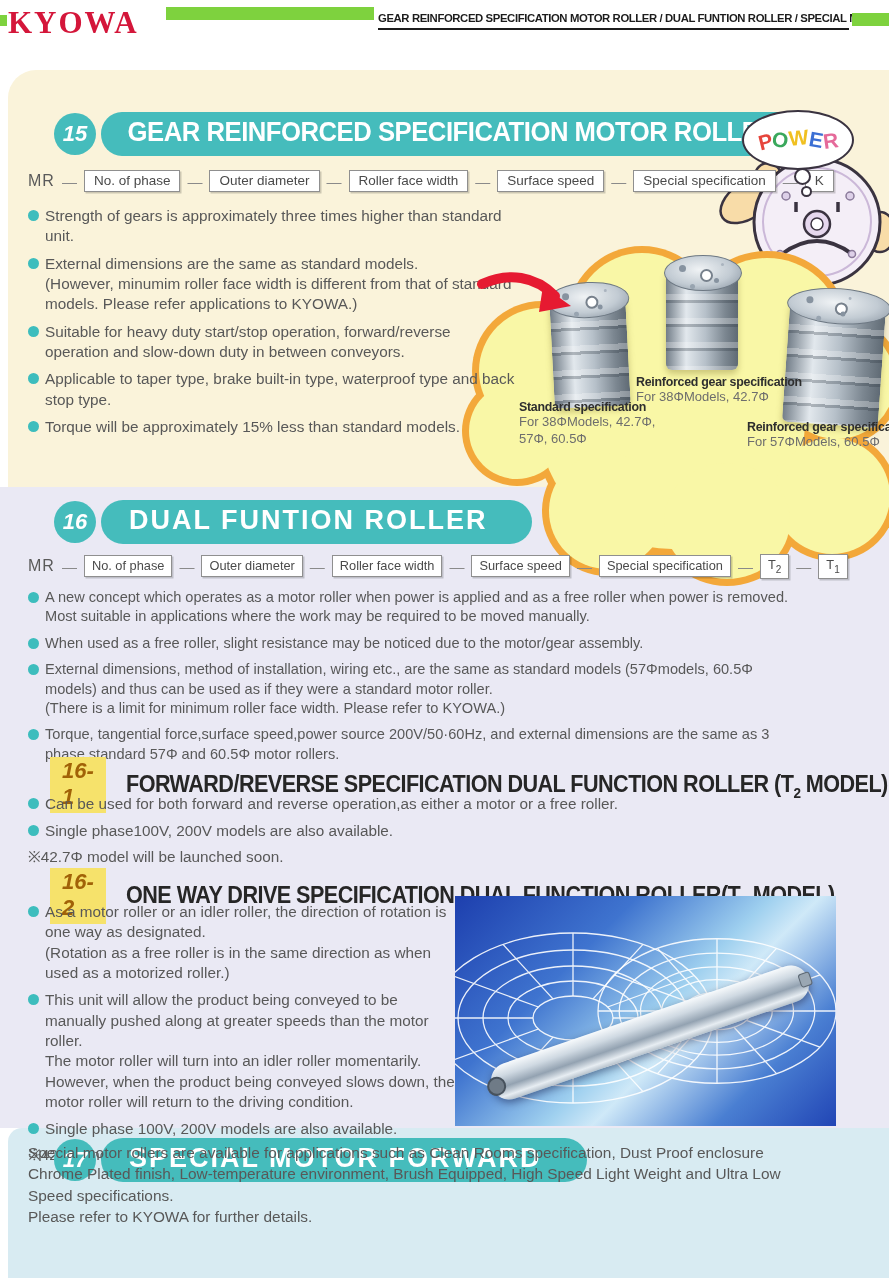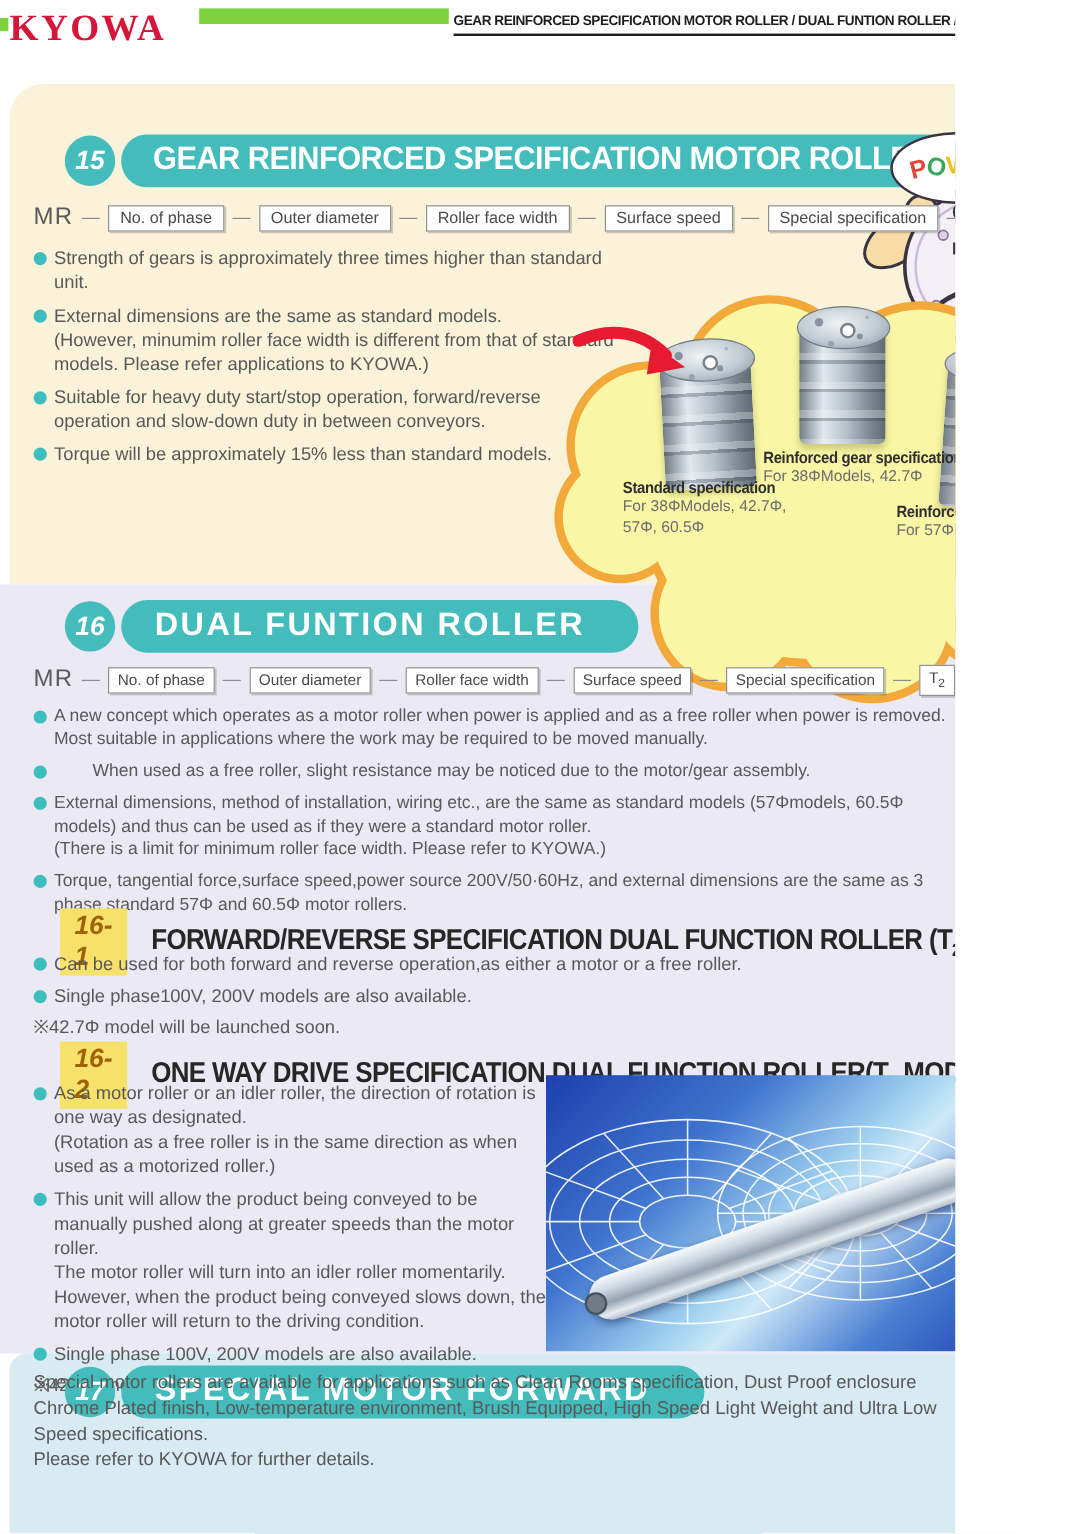--- a/index.html
+++ b/index.html
@@ -1,16 +1,16 @@
 <!DOCTYPE html>
 <html><head>
 <meta charset="utf-8">
 <style>
   html,body{margin:0;padding:0;background:#ffffff;}
-  .page{position:relative;width:796px;height:1278px;background:#ffffff;overflow:hidden;
+  .page{position:relative;width:889px;height:1278px;background:#ffffff;overflow:hidden;
         font-family:"Liberation Sans", sans-serif;color:#585858;}
 
   
   .logo{position:absolute;left:8px;top:5px;font-family:"Liberation Serif", serif;
         font-weight:bold;font-size:31px;color:#d4163a;letter-spacing:2px;}
   .green-sliver{position:absolute;left:0;top:15px;width:7px;height:11px;background:#7ed23e;}
   .green-bar{position:absolute;left:166px;top:7px;width:208px;height:13px;background:#7ed23e;}
   .green-end{position:absolute;left:852px;top:13px;width:37px;height:13px;background:#7ed23e;}
   .hdr-title{position:absolute;left:378px;top:12px;width:472px;font-size:11.5px;font-weight:bold;
              color:#1c1c1c;white-space:nowrap;letter-spacing:-0.4px;transform:scaleX(.985);transform-origin:left;}
@@ -30,21 +30,21 @@
   .badge{width:42px;height:42px;border-radius:50%;background:#45bcbc;color:#fff;
          font-weight:bold;font-style:italic;font-size:22px;display:flex;align-items:center;
          justify-content:center;flex:none;}
   .banner{margin-left:5px;background:#45bcbc;color:#fff;font-weight:bold;font-size:27px;
           padding:5px 28px 8px 28px;border-radius:26px;white-space:nowrap;letter-spacing:-0.5px;
           transform:scaleX(.95);transform-origin:left;}
   .banner.wide{letter-spacing:2px;padding:5px 45px 8px 28px;transform:none;}
 
   
   .formula{display:flex;align-items:center;gap:7px;}
-  .mr{font-size:20px;color:#5a5a5a;letter-spacing:1px;}
+  .mr{font-size:16px;color:#5a5a5a;letter-spacing:1px;}
   .dash{color:#8a8a8a;font-size:15px;}
   .fbox{border:1px solid #8f8f8f;background:#fff;padding:2px 9px 3px 9px;font-size:13.5px;
         color:#4a4a4a;box-shadow:1.5px 1.5px 0 rgba(0,0,0,.18);white-space:nowrap;}
   .fbox sub{font-size:10px;}
   .s16f .fbox{font-size:12.8px;padding:2px 7px 3px 7px;}
 
   
   .b-row{display:flex;gap:6px;margin-top:7px;}
   .b-row:first-child{margin-top:0;}
   .b-dot{width:11px;height:11px;border-radius:50%;background:#3dbdbd;flex:none;margin-top:4px;}
@@ -163,20 +163,24 @@
       <span class="b-text">Strength of gears is approximately three times higher than standard unit.</span>
     </div>
     <div class="b-row">
       <span class="b-dot"></span>
       <span class="b-text">External dimensions are the same as standard models.
 (However, minumim roller face width is different from that of standard models. Please refer applications to KYOWA.)</span>
     </div>
     <div class="b-row">
       <span class="b-dot"></span>
       <span class="b-text">Suitable for heavy duty start/stop operation, forward/reverse operation and slow-down duty in between conveyors.</span>
+    </div>
+    <div class="b-row">
+      <span class="b-dot"></span>
+      <span class="b-text">Applicable to taper type, brake built-in type, waterproof type and back stop type.</span>
     </div>
     <div class="b-row">
       <span class="b-dot"></span>
       <span class="b-text">Torque will be approximately 15% less than standard models.</span>
     </div>
   </div>
 
   <svg class="mascot" width="179" height="198" viewBox="0 0 179 198">
     <ellipse cx="38" cy="96" rx="31" ry="18" transform="rotate(-35 38 96)" fill="#f8dca8" stroke="#3a3340" stroke-width="2.5"></ellipse>
     <circle cx="58" cy="72" r="13" fill="#f8dca8" stroke="#3a3340" stroke-width="2.5"></circle>
@@ -278,21 +282,21 @@
   </div>
 
   <div class="layer" style="left:28px;top:588px;width:848px;">
     <div class="b-row">
       <span class="b-dot"></span>
       <span class="b-text" style="font-size:14.6px;">A new concept which operates as a motor roller when power is applied and as a free roller when power is removed.
 Most suitable in applications where the work may be required to be moved manually.</span>
     </div>
     <div class="b-row">
       <span class="b-dot"></span>
-      <span class="b-text" style="font-size:14.6px;margin-left:32px;">When used as a free roller, slight resistance may be noticed due to the motor/gear assembly.</span>
+      <span class="b-text" style="font-size:14.6px;">When used as a free roller, slight resistance may be noticed due to the motor/gear assembly.</span>
     </div>
     <div class="b-row">
       <span class="b-dot"></span>
       <span class="b-text" style="font-size:14.6px;">External dimensions, method of installation, wiring etc., are the same as standard models (57Φmodels, 60.5Φ
 models) and thus can be used as if they were a standard motor roller.
 (There is a limit for minimum roller face width. Please refer to KYOWA.)</span>
     </div>
     <div class="b-row">
       <span class="b-dot"></span>
       <span class="b-text" style="font-size:14.6px;">Torque, tangential force,surface speed,power source 200V/50·60Hz, and external dimensions are the same as 3

